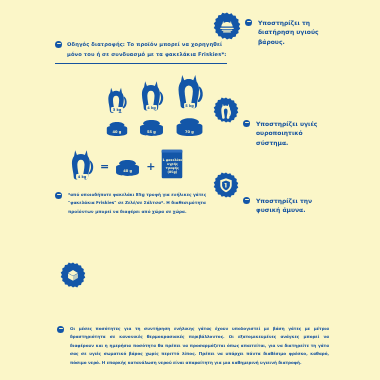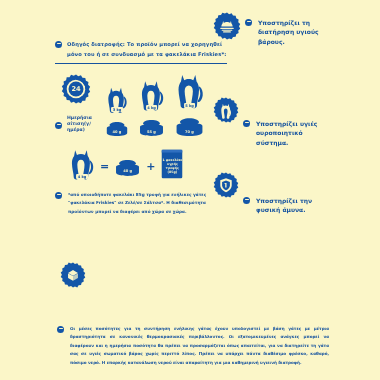--- a/index.html
+++ b/index.html
@@ -104,35 +104,20 @@
 
     <div class="guide-head">
       <span class="bullet"></span>
       <span class="txt">Οδηγός διατροφής: Το προϊόν μπορεί να χορηγηθεί μόνο του ή σε συνδυασμό με τα φακελάκια Friskies*:</span>
     </div>
 
     <div class="rule"></div>
 
     <div class="chart">
 
-      <div class="clock-wrap">
-        <svg width="30" height="30" viewBox="0 0 100 100">
-          <g fill="#1356a8">
-            <path d="M50 2l7.5 5.6 9-3.2 5 8.2 9.5.6 2 9.3 8.5 4.3-1.3 9.4 7 6.4-4.4 8.4 4.4 8.4-7 6.4 1.3 9.4-8.5 4.3-2 9.3-9.5.6-5 8.2-9-3.2L50 98l-7.5-5.6-9 3.2-5-8.2-9.5-.6-2-9.3-8.5-4.3 1.3-9.4-7-6.4L7.2 49l-4.4-8.4 7-6.4-1.3-9.4 8.5-4.3 2-9.3 9.5-.6 5-8.2 9 3.2z"></path>
-          </g>
-          <circle cx="50" cy="50" r="31" fill="#fbf6c8"></circle>
-          <circle cx="50" cy="50" r="25" fill="#1356a8"></circle>
-          <text x="50" y="57" font-size="22" font-weight="bold" text-anchor="middle" fill="#fbf6c8" font-family="DejaVu Sans, sans-serif">24</text>
-          <path d="M50 17 A33 33 0 0 1 83 50" stroke="#1356a8" stroke-width="4" fill="none"></path>
-        </svg>
-        <div class="cap-24">
-          <span class="bullet"></span>
-          <span>Ημερήσια σίτιση(γ/ημέρα)</span>
-        </div>
-      </div>
 
       <div class="cats">
 
         <div class="catcell">
           <div class="catfig">
             <svg width="22" height="31" viewBox="0 0 70 100">
               <path fill="#1356a8" d="M16 12l5 13c3-2 7-3 11-3 4 0 8 1 11 3l5-13 3 16c4 5 6 12 6 20 0 14-5 28-5 38 0 4-3 7-7 7s-7-3-7-7c0-9 4-23 4-34 0-9-4-14-10-14s-10 5-10 14c0 11 4 25 4 34 0 4-3 7-7 7s-7-3-7-7c0-10-5-24-5-38 0-8 2-15 6-20z"></path>
               <path fill="#1356a8" d="M58 40c6 4 9 13 8 22-1 8-5 14-9 16-2 1-4-1-3-3 3-5 6-10 6-17 0-6-2-12-4-16z"></path>
             </svg>
             <span class="kglab">3 kg</span>

